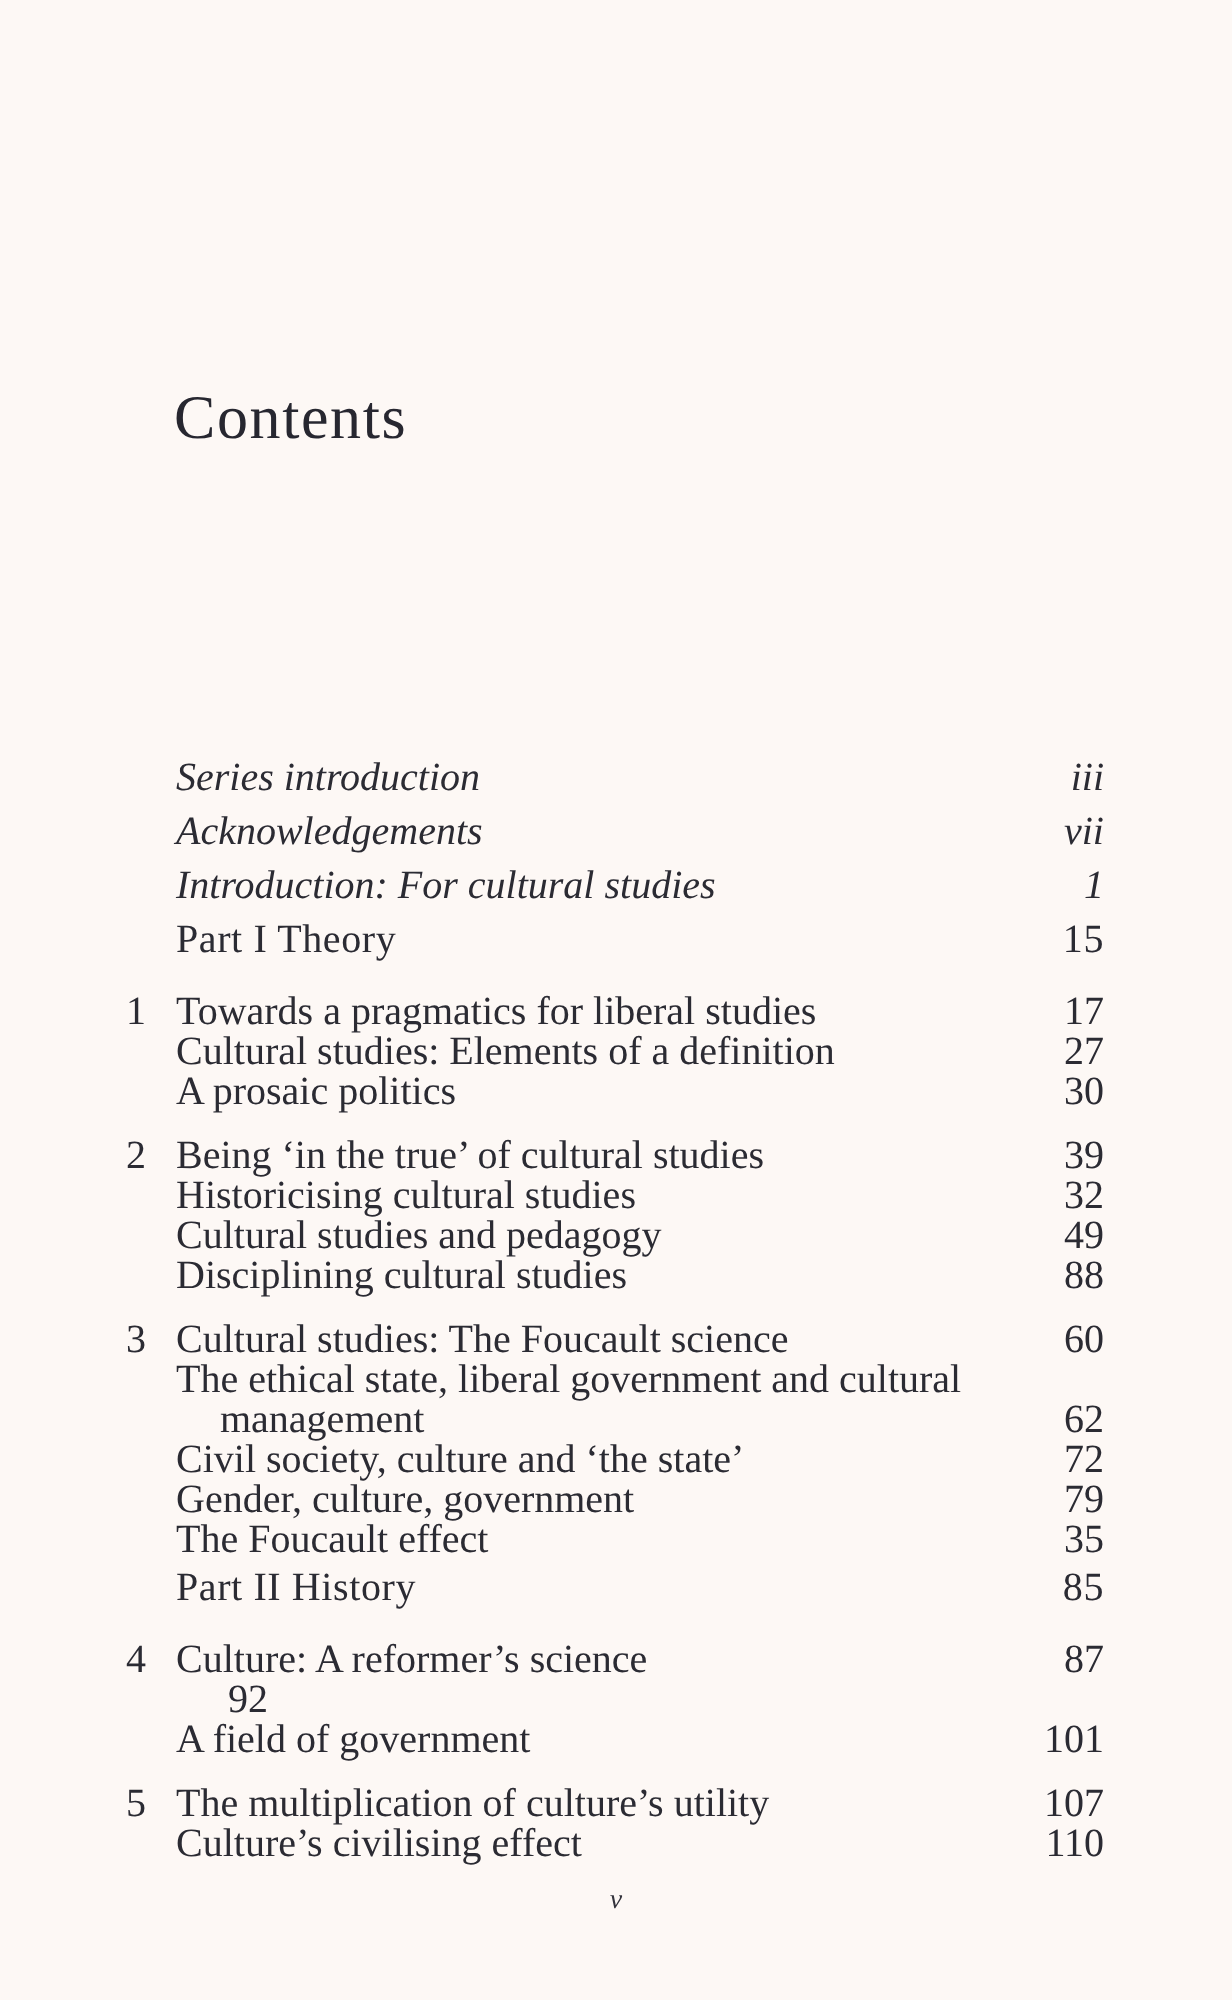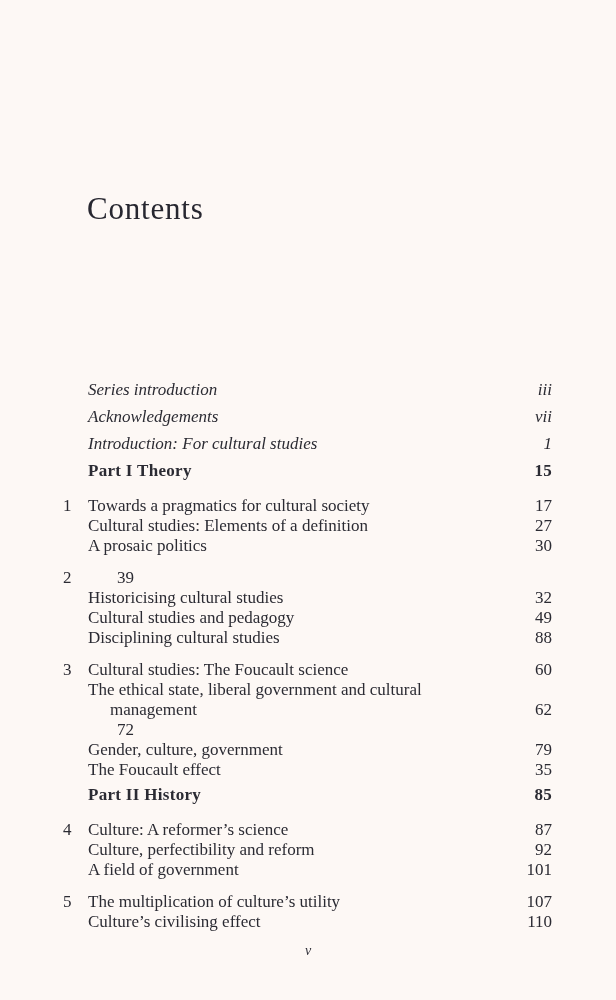--- a/index.html
+++ b/index.html
@@ -42,33 +42,33 @@
     position: absolute;
     left: 63px;
     top: 376px;
     width: 489px;
   }
 
   .row {
     display: flex;
     align-items: baseline;
     width: 100%;
-    font-size: 17px;
+    font-size: 20px;
     line-height: 20px;
     color: #2b2b33;
   }
 
   
   .row.front {
     font-style: italic;
     line-height: 27px;
   }
 
   .row.part {
-    font-weight: bold;
+    font-weight: normal;
     line-height: 27px;
     letter-spacing: 0.3px;
     justify-content: center;
   }
 
   .row.chapter-head {
     margin-top: 12px;
   }
 
   .row.part {
@@ -139,35 +139,36 @@
         <span class="label">Introduction: For cultural studies</span>
         <span class="pageno">1</span>
       </div>
       <div class="row part">
         <span class="num-col"></span>
         <span class="label">Part I Theory</span>
         <span class="pageno">15</span>
       </div>
       <div class="row chapter-head">
         <span class="num-col">1</span>
-        <span class="label">Towards a pragmatics for cultural society</span>
+        <span class="label">Towards a pragmatics for liberal studies</span>
         <span class="pageno">17</span>
       </div>
       <div class="row sub">
         <span class="num-col"></span>
         <span class="label">Cultural studies: Elements of a definition</span>
         <span class="pageno">27</span>
       </div>
       <div class="row sub">
         <span class="num-col"></span>
         <span class="label">A prosaic politics</span>
         <span class="pageno">30</span>
       </div>
       <div class="row chapter-head">
         <span class="num-col">2</span>
+        <span class="label">Being ‘in the true’ of cultural studies</span>
         <span class="pageno">39</span>
       </div>
       <div class="row sub">
         <span class="num-col"></span>
         <span class="label">Historicising cultural studies</span>
         <span class="pageno">32</span>
       </div>
       <div class="row sub">
         <span class="num-col"></span>
         <span class="label">Cultural studies and pedagogy</span>
@@ -188,20 +189,21 @@
         <span class="label">The ethical state, liberal government and cultural</span>
         <span class="pageno"></span>
       </div>
       <div class="row cont">
         <span class="num-col"></span>
         <span class="label">management</span>
         <span class="pageno">62</span>
       </div>
       <div class="row sub">
         <span class="num-col"></span>
+        <span class="label">Civil society, culture and ‘the state’</span>
         <span class="pageno">72</span>
       </div>
       <div class="row sub">
         <span class="num-col"></span>
         <span class="label">Gender, culture, government</span>
         <span class="pageno">79</span>
       </div>
       <div class="row sub">
         <span class="num-col"></span>
         <span class="label">The Foucault effect</span>
@@ -212,21 +214,20 @@
         <span class="label">Part II History</span>
         <span class="pageno">85</span>
       </div>
       <div class="row chapter-head">
         <span class="num-col">4</span>
         <span class="label">Culture: A reformer’s science</span>
         <span class="pageno">87</span>
       </div>
       <div class="row sub">
         <span class="num-col"></span>
-        <span class="label">Culture, perfectibility and reform</span>
         <span class="pageno">92</span>
       </div>
       <div class="row sub">
         <span class="num-col"></span>
         <span class="label">A field of government</span>
         <span class="pageno">101</span>
       </div>
       <div class="row chapter-head">
         <span class="num-col">5</span>
         <span class="label">The multiplication of culture’s utility</span>

